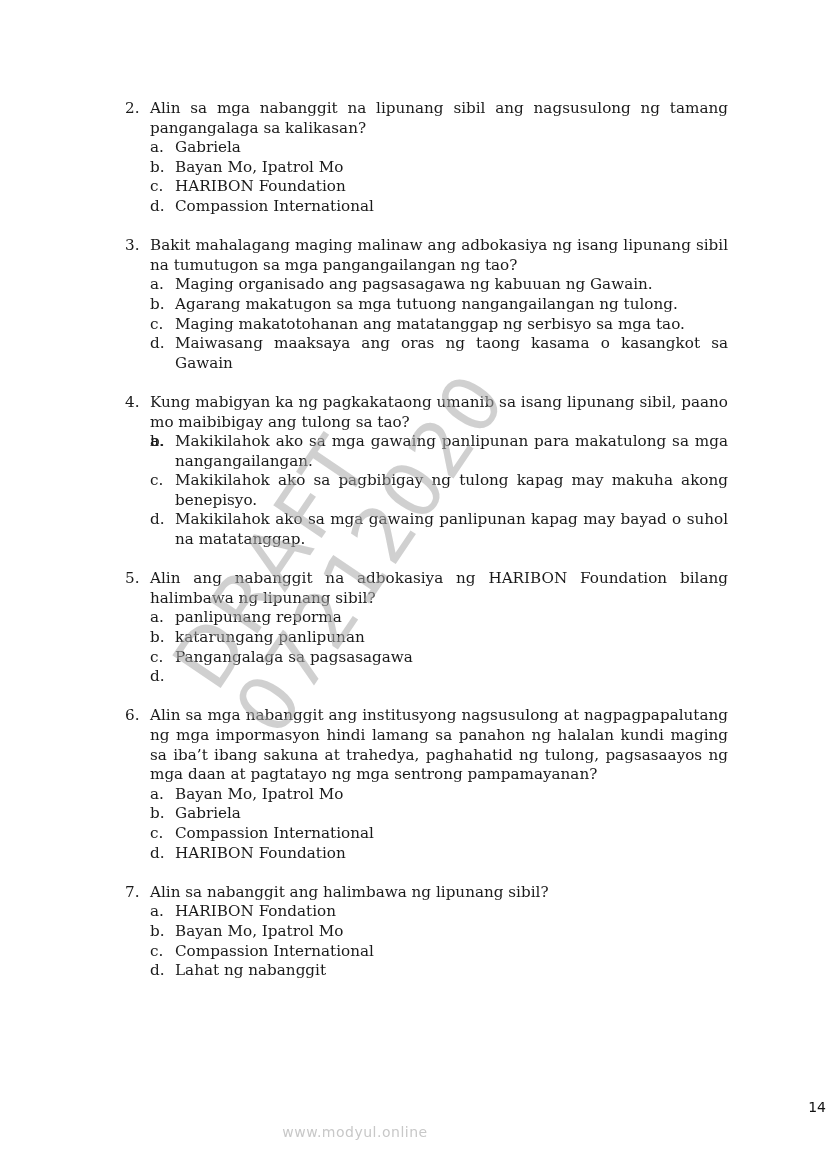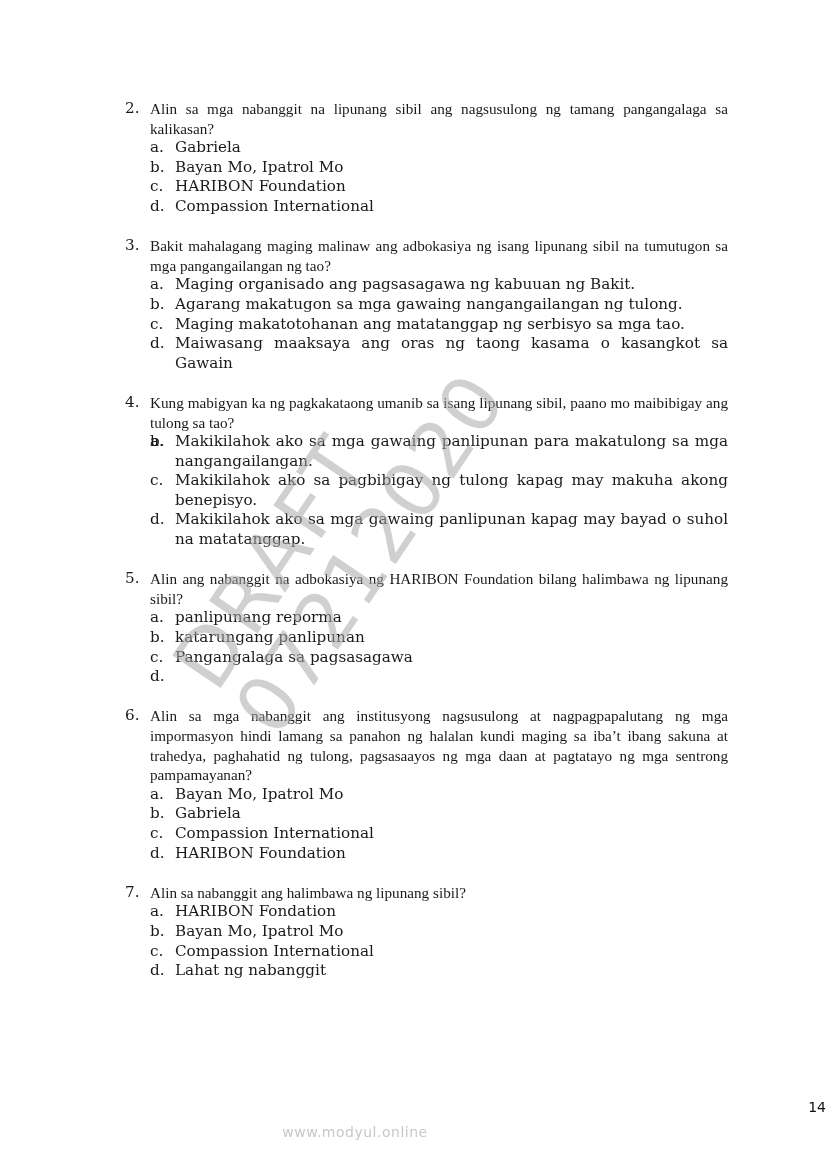--- a/index.html
+++ b/index.html
@@ -4,21 +4,21 @@
 <style>
   html, body { margin: 0; padding: 0; background: #ffffff; }
   body { width: 826px; height: 1169px; position: relative; overflow: hidden; }
   .page { position: absolute; left: 0; top: 0; width: 826px; height: 1169px; background: #fff; }
   .content {
     position: absolute; left: 125px; top: 99px; width: 603px;
     font-family: "DejaVu Serif", serif; font-size: 15.2px; line-height: 19.6px; color: #1a1a1a;
   }
   .q { position: relative; padding-left: 25px; }
   .q-num { position: absolute; left: 0; top: 0; }
-  .q-text { text-align: justify; font-family: Liberation Serif, serif; }
+  .q-text { text-align: justify; }
   .opts { margin: 0; padding: 0; list-style: none; }
   .opt { position: relative; padding-left: 50px; text-align: justify; }
   .opt-letter { position: absolute; left: 25px; top: 0; }
   .gap1 { height: 19.6px; }
   .gap2 { height: 39.2px; }
   .page-number {
     position: absolute; left: 0; width: 826px; top: 1099px; text-align: right;
     font-family: "DejaVu Sans", sans-serif; font-size: 14px; color: #111;
   }
   .site {
@@ -49,22 +49,22 @@
       <li class="opt"><span class="opt-letter">c.</span><span>HARIBON Foundation</span></li>
       <li class="opt"><span class="opt-letter">d.</span><span>Compassion International</span></li>
     </ul>
     <div class="gap1"></div>
 
     <div class="q">
       <span class="q-num">3.</span>
       <div class="q-text">Bakit mahalagang maging malinaw ang adbokasiya ng isang lipunang sibil na tumutugon sa mga pangangailangan ng tao?</div>
     </div>
     <ul class="opts">
-      <li class="opt"><span class="opt-letter">a.</span><span>Maging organisado ang pagsasagawa ng kabuuan ng Bakit.</span></li>
-      <li class="opt"><span class="opt-letter">b.</span><span>Agarang makatugon sa mga gawaing nangangailangan ng tulong.</span></li>
+      <li class="opt"><span class="opt-letter">a.</span><span>Maging organisado ang pagsasagawa ng kabuuan ng Gawain.</span></li>
+      <li class="opt"><span class="opt-letter">b.</span><span>Agarang makatugon sa mga tutuong nangangailangan ng tulong.</span></li>
       <li class="opt"><span class="opt-letter">c.</span><span>Maging makatotohanan ang matatanggap ng serbisyo sa mga tao.</span></li>
       <li class="opt"><span class="opt-letter">d.</span><span>Maiwasang maaksaya ang oras ng taong kasama o kasangkot sa Gawain</span></li>
     </ul>
     <div class="gap1"></div>
 
     <div class="q">
       <span class="q-num">4.</span>
       <div class="q-text">Kung mabigyan ka ng pagkakataong umanib sa isang lipunang sibil, paano mo maibibigay ang tulong sa tao?</div>
     </div>
     <ul class="opts">

